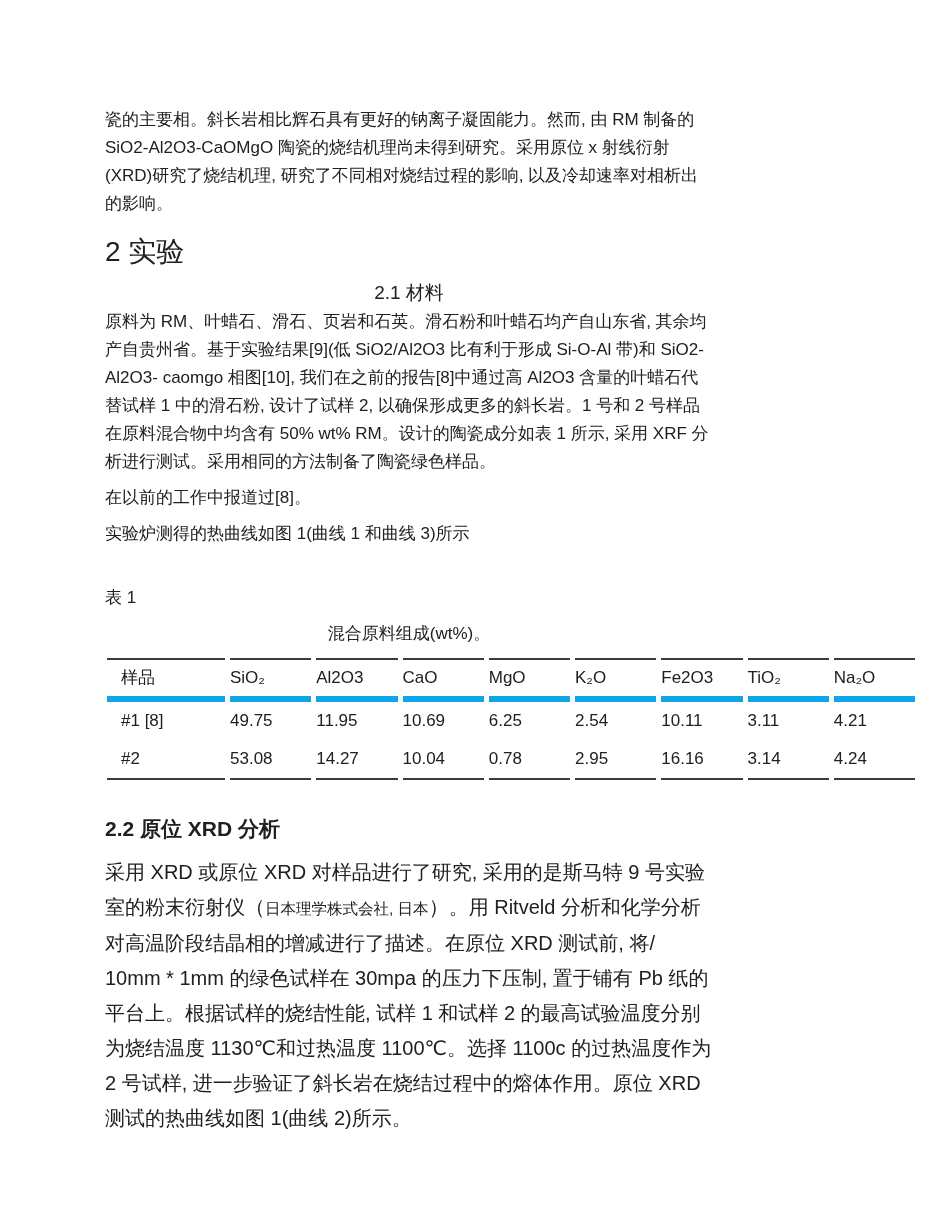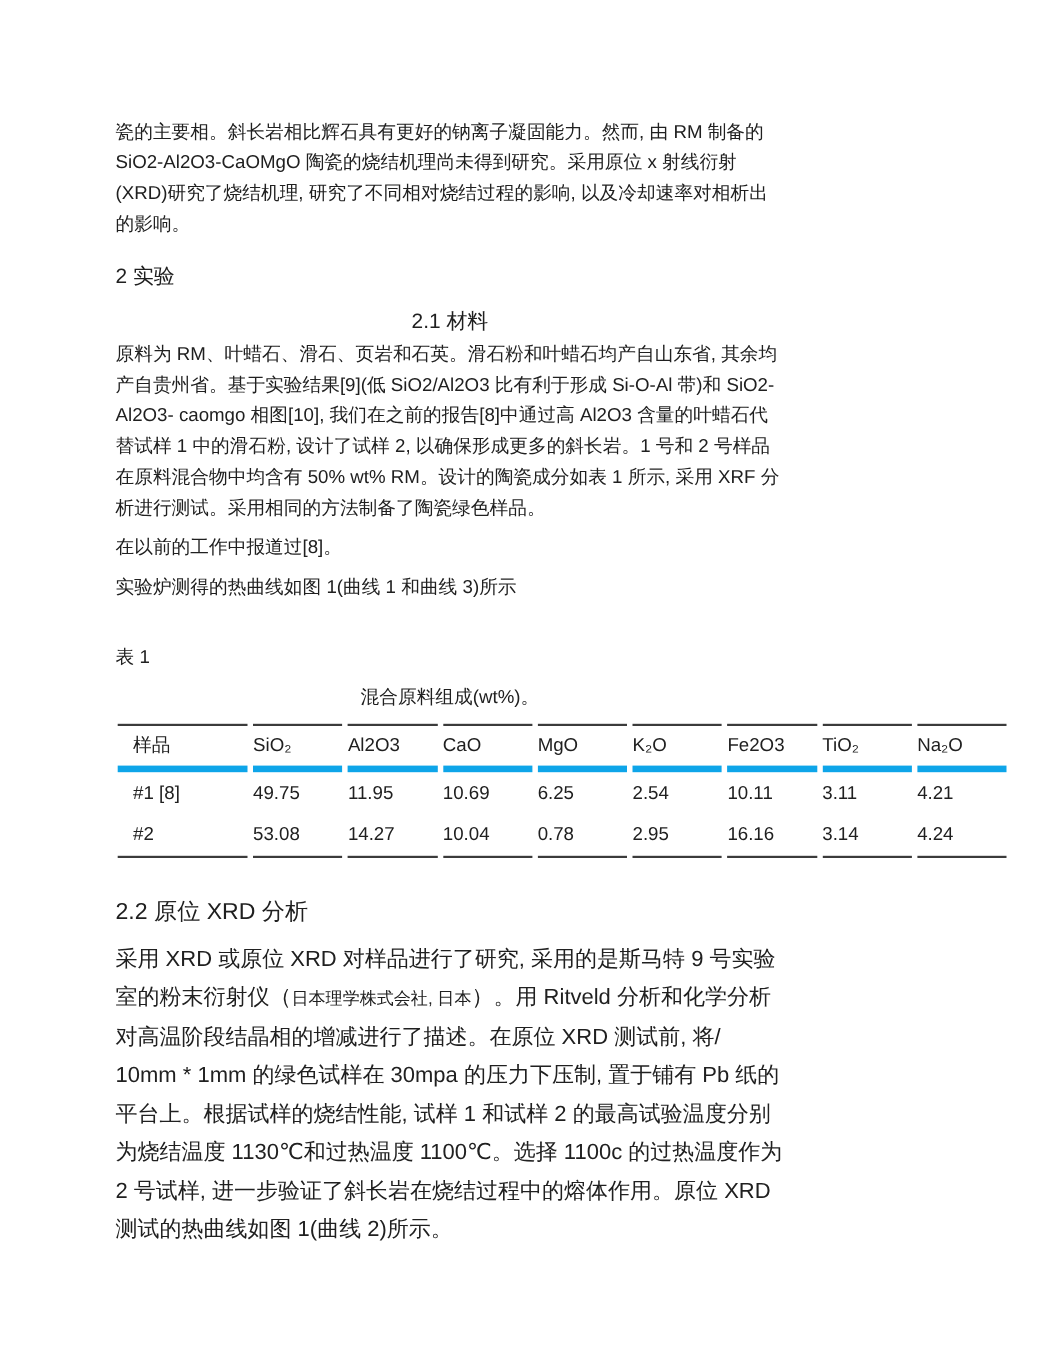--- a/index.html
+++ b/index.html
@@ -18,21 +18,21 @@
     padding: 106px 47px 0 105px;
   }
   .body-text {
     font-size: 17px;
     line-height: 28px;
     margin: 0;
     text-align: left;
   }
   .body-text + .body-text { margin-top: 8px; }
   .h-sec {
-    font-size: 19px;
+    font-size: 28px;
     line-height: 31px;
     font-weight: 400;
     margin: 18px 0 0 0;
   }
   .h-sub {
     font-size: 19px;
     line-height: 27px;
     font-weight: 400;
     margin: 12px 0 2px 0;
     text-align: center;
@@ -75,21 +75,21 @@
     border-bottom: 6px solid #0ea5e9;
     padding-top: 4px;
     padding-bottom: 4px;
   }
   table.data-table tbody tr:last-child td {
     border-bottom: 2px solid #3b3b3b;
   }
   .h-sub22 {
     font-size: 21px;
     line-height: 29px;
-    font-weight: 400;
+    font-weight: 700;
     margin: 34px 0 0 0;
   }
   .body-text-large {
     font-size: 20px;
     line-height: 35px;
     margin: 12px 0 0 0;
   }
   .vendor-name {
     font-size: 15.5px;
   }

